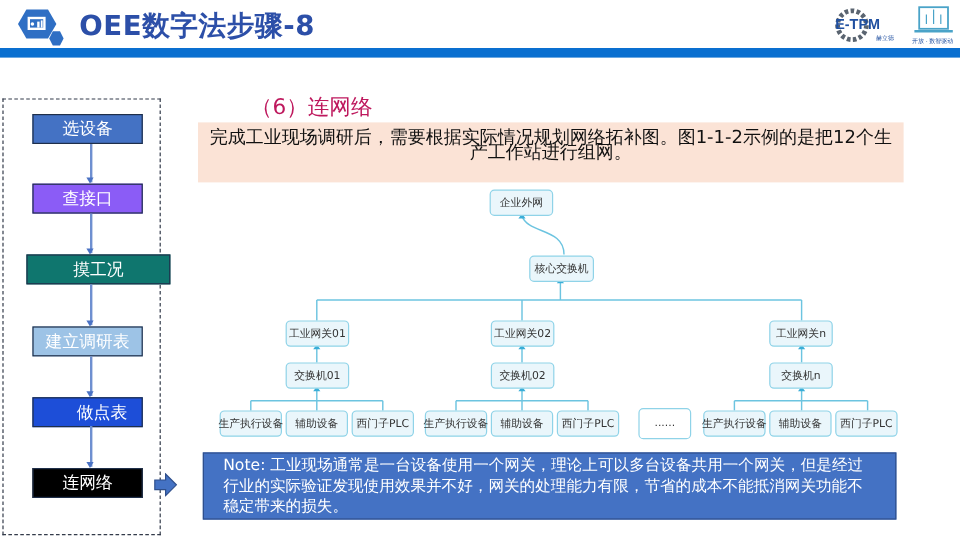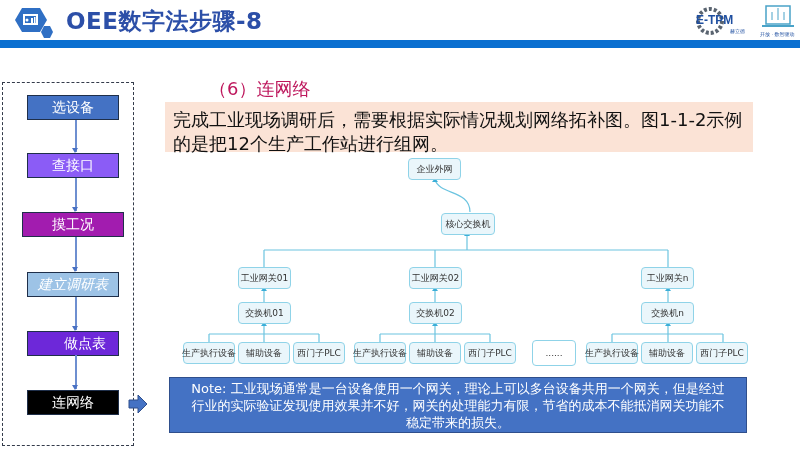--- a/index.html
+++ b/index.html
@@ -16,23 +16,23 @@
   .steps-frame { left:2px; top:82px; width:132px; height:364px; border:1.2px dashed #333b4a; box-sizing:border-box; }
   .step { position:absolute; left:24px; width:92px; height:25px; border:1px solid #1f2f4a; box-sizing:border-box;
           color:#ffffff; font-size:14px; display:flex; align-items:center; justify-content:center; }
   .connector { position:absolute; left:72px; width:1.5px; background:#6e8fd0; }
   .connector:after { content:""; position:absolute; left:-3px; bottom:-1px; border-left:3.5px solid transparent;
           border-right:3.5px solid transparent; border-top:5px solid #4a72c4; }
   .step-arrow { left:128px; top:394px; width:20px; height:20px; }
   
   .section-title { left:163px; top:77px; font-size:18px; color:#be185d;margin-left:46px; }
   .desc-box { left:165px; top:102px; width:588px; height:50px; background:#fbe3d6; box-sizing:border-box;
-              padding:6px 8px; font-size:18px; line-height:24px; color:#111; }
+              padding:6px 8px; font-size:15px; line-height:13px; color:#111;text-align:center; }
   .note-box { left:169px; top:377px; width:578px; height:56px; background:#4472c4; border:1px solid #2f4f8c;
-              box-sizing:border-box; padding:2px 16px; font-size:13px; line-height:17px; color:#ffffff;text-align:center; }
+              box-sizing:border-box; padding:2px 16px; font-size:13px; line-height:17px; color:#ffffff; }
   
   .node { position:absolute; height:22px; border:1.5px solid #8fd3e8; border-radius:4px; background:#eaf6fb;
           box-sizing:border-box; font-size:9px; color:#333; display:flex; align-items:center; justify-content:center;
           white-space:nowrap; }
   .node.plain { background:#ffffff; }
 </style>
 </head>
 <body>
 
 <div class="abs hdr-icon">
@@ -65,25 +65,25 @@
     <text x="2" y="34" font-size="5" fill="#1f4fa0" font-family="Liberation Sans, sans-serif">开放 · 数智驱动</text>
   </svg>
 </div>
 <div class="abs hdr-bar"></div>
 
 <div class="abs steps-frame">
   <div class="step" style="top:12px;background:#4472c4;">选设备</div>
   <div class="connector" style="top:37px;height:32px;"></div>
   <div class="step" style="top:70px;background:#8b5cf6;">查接口</div>
   <div class="connector" style="top:95px;height:33px;"></div>
-  <div class="step" style="top:129px;left:19px;width:102px;background:#a21caf;">摸工况</div>
+  <div class="step" style="top:129px;left:19px;width:120px;background:#0f766e;">摸工况</div>
   <div class="connector" style="top:154px;height:34px;"></div>
-  <div class="step" style="top:189px;background:#9dc3e6;font-style:italic;">建立调研表</div>
+  <div class="step" style="top:189px;background:#9dc3e6;">建立调研表</div>
   <div class="connector" style="top:214px;height:33px;"></div>
-  <div class="step" style="top:248px;background:#6d28d9;padding-left:24px;">做点表</div>
+  <div class="step" style="top:248px;background:#1d4ed8;padding-left:24px;">做点表</div>
   <div class="connector" style="top:272px;height:34px;"></div>
   <div class="step" style="top:307px;background:#000000;">连网络</div>
 </div>
 <div class="abs step-arrow">
   <svg width="20" height="20" viewBox="0 0 20 20">
     <polygon points="1,6 10,6 10,1 19,10 10,19 10,14 1,14" fill="#4472c4" stroke="#2f4f8c" stroke-width="1"></polygon>
   </svg>
 </div>
 
 <div class="abs section-title">（6）连网络</div>

